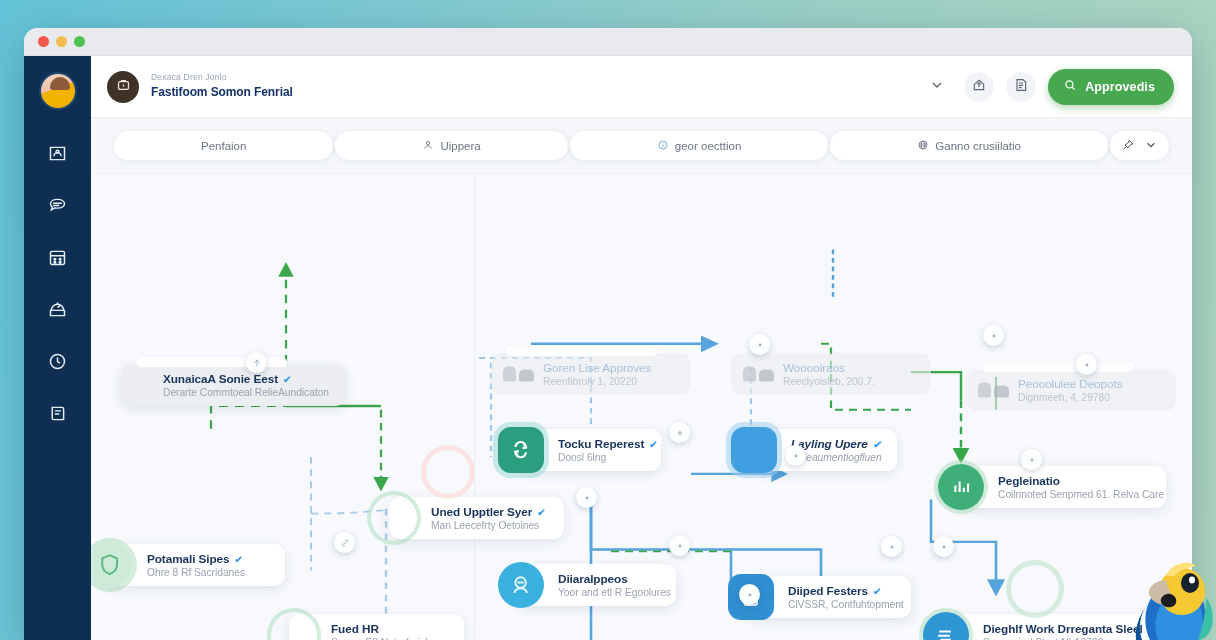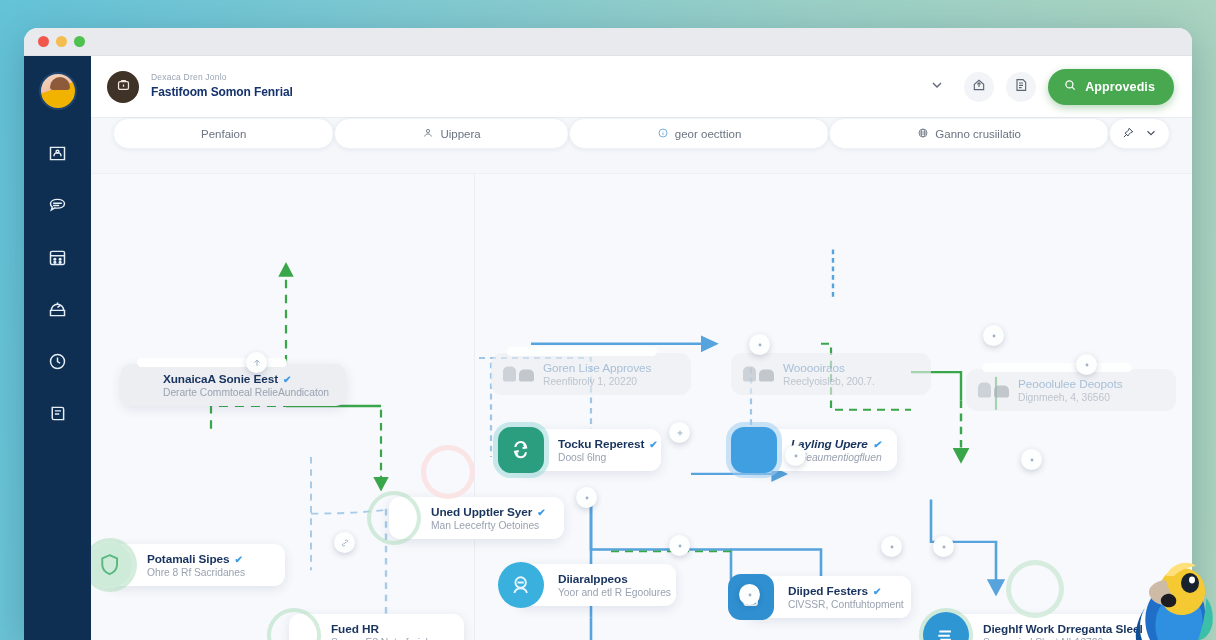--- a/index.html
+++ b/index.html
@@ -88,21 +88,21 @@
     background: #47a84f; color: #fff; border: none; cursor: pointer;
     font-size: 12.5px; font-weight: bold; letter-spacing: .1px;
     display: flex; align-items: center; gap: 8px;
     box-shadow: 0 3px 9px rgba(64,150,70,.38);
   }
   #cta svg { width: 14px; height: 14px; }
 
   
   #filterbar {
     height: 56px; background: #f5f7fa; border-bottom: 1px solid #edf0f4;
-    display: flex; align-items: flex-start; padding: 0 22px; 
+    display: flex; align-items: center; padding: 0 22px; 
   }
   .chip {
     height: 31px; border-radius: 17px; background: #ffffff;
     border: 1px solid #eef1f5; box-shadow: 0 1px 4px rgba(30,50,80,.07);
     display: flex; align-items: center; justify-content: center; gap: 6px;
     padding: 0 20px; font-size: 11.5px; color: #6b7482; cursor: pointer;
     white-space: nowrap;
   }
   .chip svg { width: 12px; height: 12px; flex: 0 0 auto; }
   .chip.grow { flex: 1 1 auto; }
@@ -438,21 +438,21 @@
         </div>
 
         <div class="node ghost" style="left:875px; top:195px; width:210px;">
           <span class="slip"></span>
           <span class="ghost-people">
             <span class="gp"></span>
               <span class="gp b"></span>
           </span>
           <span class="txt">
             <span class="n-title">Peooolulee Deopots</span>
-            <span class="n-sub">Dignmeeh, 4, 36560</span>
+            <span class="n-sub">Dignmeeh, 4, 29780</span>
           </span>
         </div>
 
         <div class="node" style="left:30px; top:190px; width:225px; background:#eceef1;">
           <span class="slip"></span>
           <span class="ava">
             <span class="face" style="background:#e8dfe0">
               <span class="head" style="background:#e8c6ad"></span>
               <span class="body" style="background:#cfd9e6"></span>
             </span>
@@ -587,20 +587,35 @@
           </span>
           <span class="txt">
             <span class="n-title">
               <span>Diiped Festers</span>
               <span class="verified">✔</span>
             </span>
             <span class="n-sub">ClVSSR, Contfuhtopment</span>
           </span>
         </div>
 
+        <div class="node" style="left:865px; top:292px; width:210px;">
+          <span class="ava ringed">
+            <span class="icon-ava" style="background:#3fae78">
+              <svg viewBox="0 0 24 24" fill="none" stroke="#fff" stroke-width="2">
+                <path d="M7 17V11M11 17V7M15 17V13M19 17V9"></path>
+              </svg>
+            </span>
+          </span>
+          <span class="txt">
+            <span class="n-title">
+              <span>Pegleinatio</span>
+            </span>
+            <span class="n-sub">Coilnnoted Senpmed 61. Relva Care</span>
+          </span>
+        </div>
 
         <div class="node" style="left:850px; top:440px; width:215px;">
           <span class="ava ringed">
             <span class="icon-ava" style="background:#2e96d2">
               <svg viewBox="0 0 24 24" fill="none" stroke="#fff" stroke-width="2">
                 <path d="M6 9h11M5 13h11M7 17h10"></path>
               </svg>
             </span>
           </span>
           <span class="txt">

